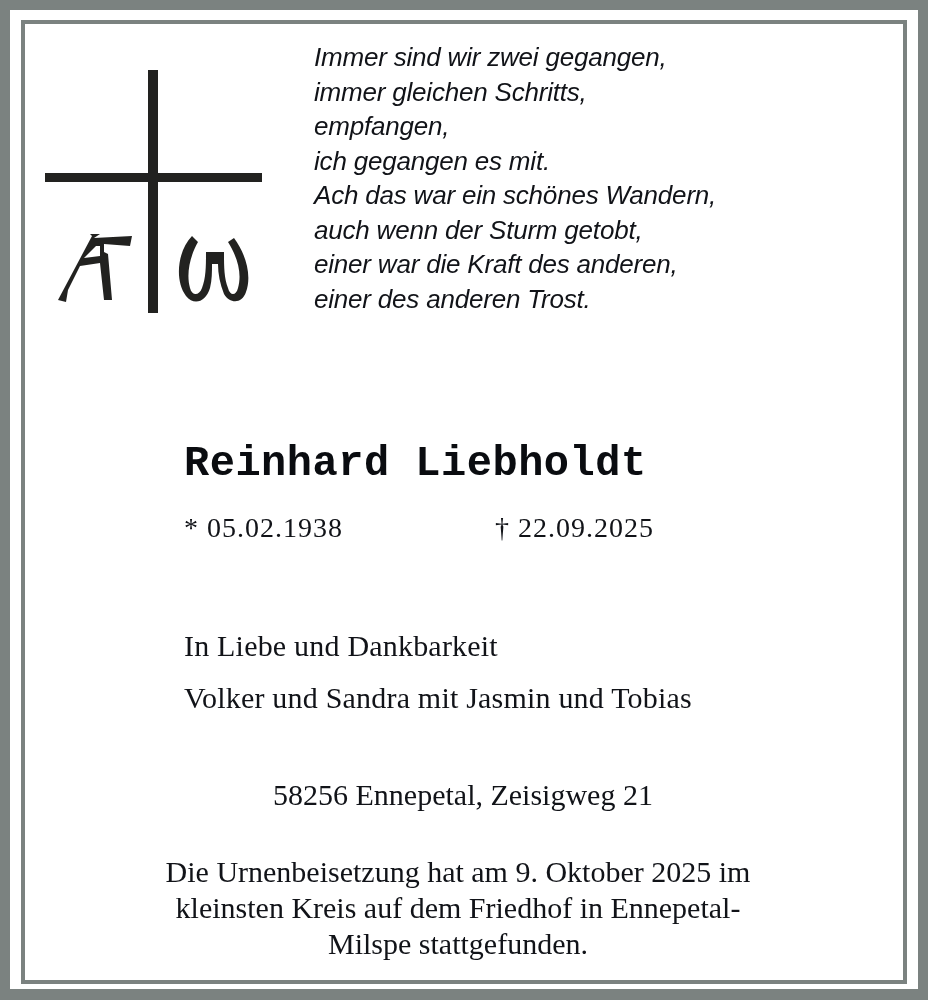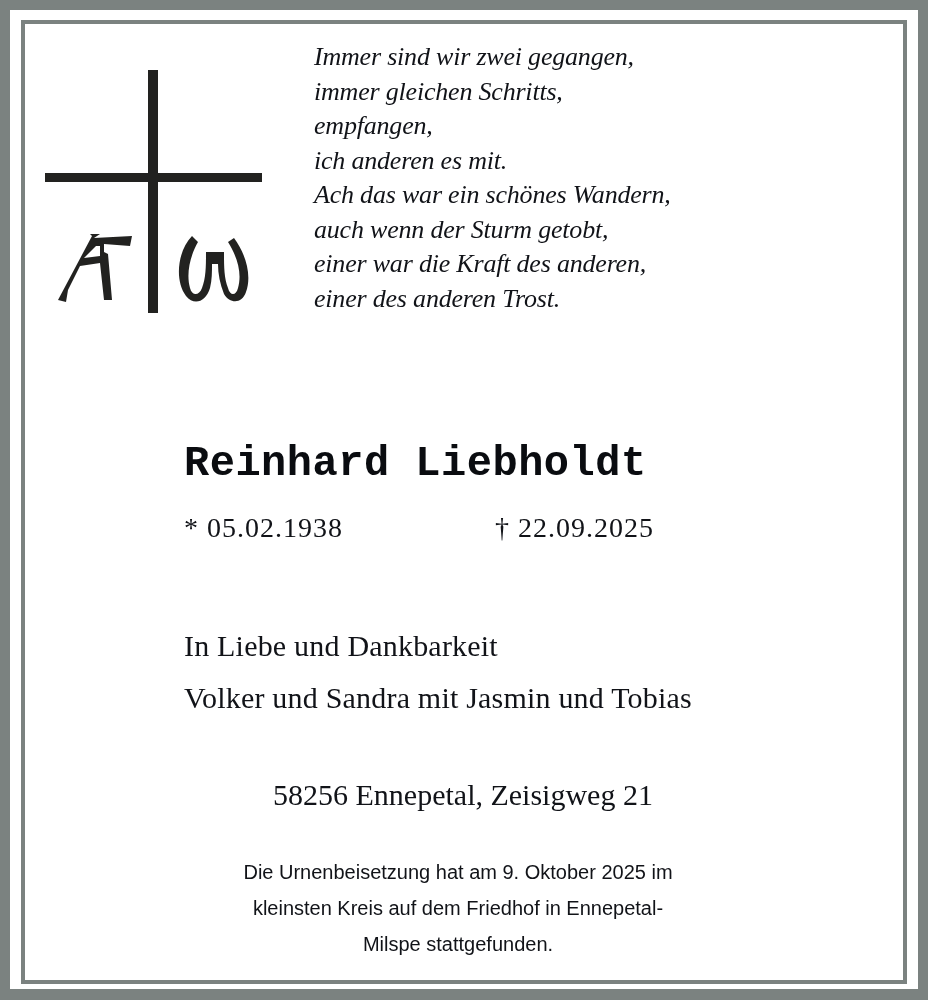--- a/index.html
+++ b/index.html
@@ -23,21 +23,21 @@
     background: #ffffff;
   }
   .symbol {
     position: absolute;
     left: 44px; top: 68px;
     width: 220px; height: 250px;
   }
   .poem {
     position: absolute;
     left: 314px; top: 40px;
-    font-family: Liberation Serif, serif;
+    font-family: Liberation Sans, sans-serif;
     font-style: italic;
     font-size: 26px;
     line-height: 34.5px;
     letter-spacing: -0.2px;
     color: #111318;
   }
   .poem div { white-space: nowrap; }
   .name {
     position: absolute;
     left: 184px; top: 440px;
@@ -76,22 +76,22 @@
     font-family: "Liberation Serif", serif;
     font-size: 30px;
     color: #111318;
     padding-right: 2px;
     white-space: nowrap;
   }
   .burial {
     position: absolute;
     left: 40px; right: 52px; top: 854px;
     text-align: center;
-    font-family: Liberation Sans, sans-serif;
-    font-size: 20px;
+    font-family: Liberation Serif, serif;
+    font-size: 30px;
     line-height: 36px;
     color: #111318;
   }
   .burial div { white-space: nowrap; }
 </style>
 </head>
 <body>
 
 <div class="white-gap"></div>
 <div class="inner-frame"></div>
@@ -105,21 +105,21 @@
   <path d="M14 232 L48 168 L46 166 L56 166 L50 170 L88 168 L86 178 L60 176 L60 184 L64 186 L68 232 L60 232 L56 195 L36 198 L24 222 L22 234 Z" fill="#222220"></path>
   <path d="M40 190 L56 188 L56 178 L52 178 Z" fill="#ffffff"></path>
 
   <path d="M148 168 C 134 182, 130 212, 142 228 C 150 238, 162 234, 166 220 C 168 212, 168 204, 168 196 L 174 196 C 174 206, 176 216, 180 226 C 186 236, 198 236, 202 224 C 208 208, 202 186, 190 170 L 184 174 C 194 190, 198 206, 194 220 C 192 228, 186 228, 184 220 C 180 210, 180 198, 180 184 L 162 184 C 162 198, 162 210, 158 220 C 155 228, 148 228, 146 220 C 142 206, 146 188, 154 174 Z" fill="#222220"></path>
 </svg>
 
 <div class="poem">
   <div>Immer sind wir zwei gegangen,</div>
   <div>immer gleichen Schritts,</div>
   <div>empfangen,</div>
-  <div>ich anderen es mit.</div>
+  <div>ich gegangen es mit.</div>
   <div>Ach das war ein schönes Wandern,</div>
   <div>auch wenn der Sturm getobt,</div>
   <div>einer war die Kraft des anderen,</div>
   <div>einer des anderen Trost.</div>
 </div>
 
 <div class="name">Reinhard Liebholdt</div>
 
 <div class="dates">
   <span class="birth">* 05.02.1938</span>

